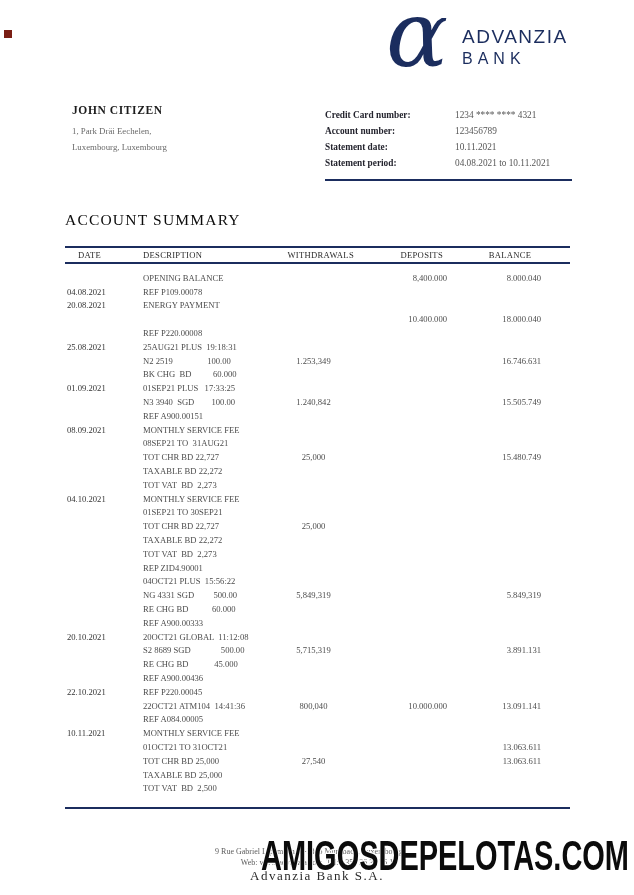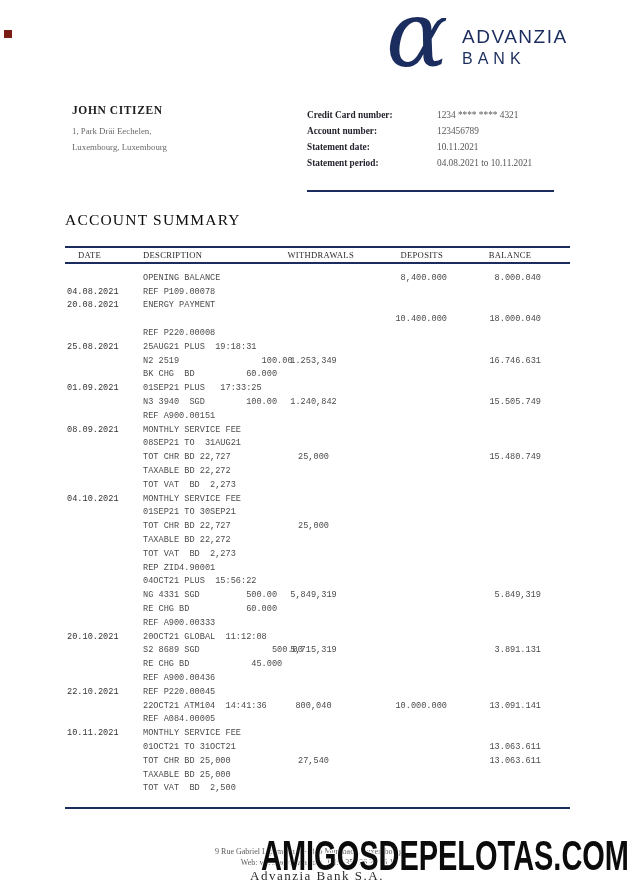--- a/index.html
+++ b/index.html
@@ -17,41 +17,41 @@
   .logo-text { position:absolute; left:76px; top:10px; font-family:"Liberation Sans", sans-serif; color:var(--navy); }
   .logo-name { font-size:19px; font-weight:normal; letter-spacing:1.5px; }
   .logo-bank { font-size:16px; letter-spacing:5px; margin-top:2px; }
 
   
   .customer { position:absolute; left:72px; top:104px; }
   .customer-name { font-size:11.5px; font-weight:bold; letter-spacing:.6px; color:#1d1d1d; }
   .customer-addr { font-size:8.8px; color:#6a6a6a; line-height:15.5px; margin-top:8px; }
 
   
-  .info { position:absolute; left:307px; top:107px; width:247px; border-bottom:2px solid var(--navy); padding-bottom:19px; }
+  .info { position:absolute; left:325px; top:107px; width:247px; border-bottom:2px solid var(--navy); padding-bottom:8px; }
   .info-row { display:flex; height:16px; align-items:center; }
   .info-label { width:130px; font-size:9.3px; font-weight:bold; color:#24242e; }
   .info-value { font-size:9.3px; color:#555; }
 
   
   .summary-title { position:absolute; left:65px; top:211px; font-size:15.5px; letter-spacing:1.2px; color:#0c0c0c; }
 
   
   .table { position:absolute; left:65px; top:246px; width:505px; }
   .head-row {
     display:grid; grid-template-columns:75px 140px 75px 95px 120px;
     border-top:2.5px solid var(--navy); border-bottom:2px solid var(--navy); padding:2px 0;
   }
   .th { font-size:8.6px; color:#2b2b2b; letter-spacing:.3px; }
   .th.c0 { padding-left:13px; }
   .th.c1 { padding-left:3px; }
   .th.c2 { text-align:right; padding-right:1px; }
   .th.c3 { text-align:right; padding-right:7px; }
   .th.c4 { text-align:center; }
-  .t-body { padding:7px 0 12px; border-bottom:2.5px solid var(--navy);font-family:Liberation Mono, monospace; }
+  .t-body { padding:7px 0 12px; border-bottom:2.5px solid var(--navy); }
   .t-row { display:grid; grid-template-columns:75px 140px 75px 95px 120px; height:13.8px; align-items:center; }
   .td { font-size:8.6px; color:var(--ink); white-space:pre; overflow:visible; }
   .td.c0 { color:#333; padding-left:2px; }
   .td.c1 { padding-left:3px; }
   .td.c2 { text-align:center; padding-right:8px; }
   .td.c3 { text-align:right; padding-right:3px; }
   .td.c4 { text-align:right; padding-right:29px; }
 
   
   .footer-name { position:absolute; left:0; right:0; top:868px; text-align:center; font-size:13px; letter-spacing:1.5px; color:#2a2a2a; }

